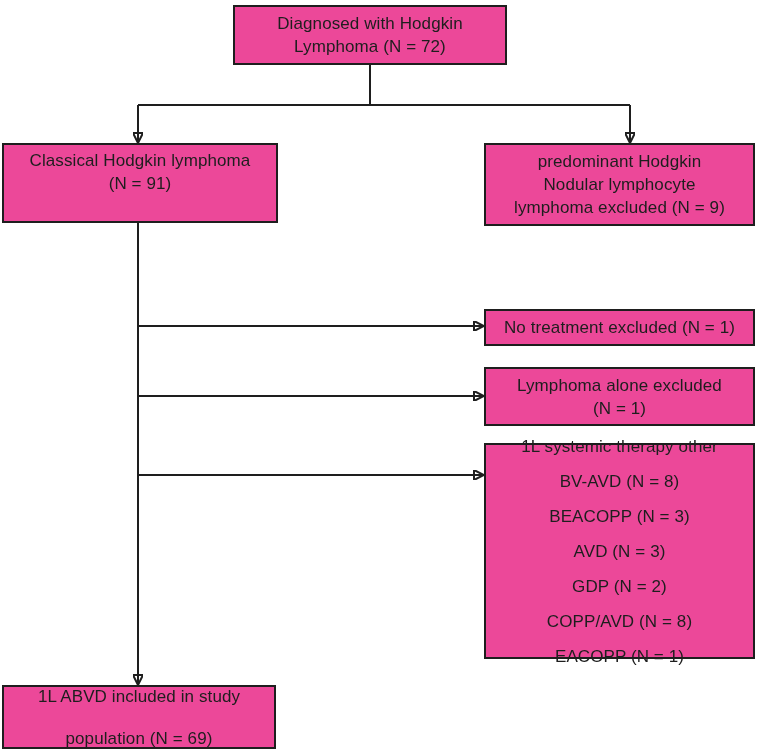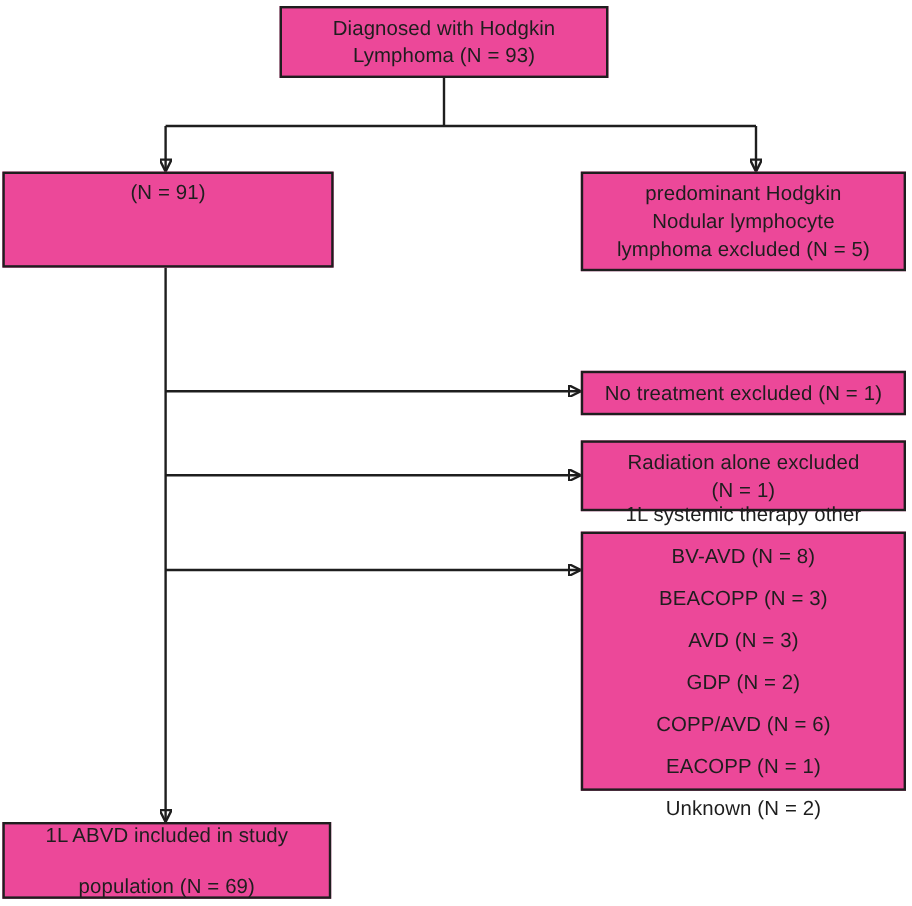--- a/index.html
+++ b/index.html
@@ -61,51 +61,51 @@
     <path d="M138,105 L138,143" marker-end="url(#arrow)"></path>
     <path d="M630,105 L630,143" marker-end="url(#arrow)"></path>
     <path d="M138,223 L138,685" marker-end="url(#arrow)"></path>
     <path d="M138,326 L484,326" marker-end="url(#arrow)"></path>
     <path d="M138,396 L484,396" marker-end="url(#arrow)"></path>
     <path d="M138,475 L484,475" marker-end="url(#arrow)"></path>
   </svg>
 
   <div class="box box-diagnosed">
       <div>Diagnosed with Hodgkin</div>
-      <div>Lymphoma (N = 93)</div>
+      <div>Lymphoma (N = 72)</div>
     </div>
 
   <div class="box box-classical top-aligned">
+      <div>Classical Hodgkin lymphoma</div>
       <div>(N = 91)</div>
     </div>
 
   <div class="box box-nodular">
       <div>predominant Hodgkin</div>
       <div>Nodular lymphocyte</div>
-      <div>lymphoma excluded (N = 5)</div>
+      <div>lymphoma excluded (N = 9)</div>
     </div>
 
   <div class="box box-no-treatment">
       <div>No treatment excluded (N = 1)</div>
     </div>
 
   <div class="box box-radiation">
-      <div>Radiation alone excluded</div>
+      <div>Lymphoma alone excluded</div>
       <div>(N = 1)</div>
     </div>
 
   <div class="box box-systemic">
       <div>1L systemic therapy other</div>
       <div>BV-AVD (N = 8)</div>
       <div>BEACOPP (N = 3)</div>
       <div>AVD (N = 3)</div>
       <div>GDP (N = 2)</div>
-      <div>COPP/AVD (N = 6)</div>
+      <div>COPP/AVD (N = 8)</div>
       <div>EACOPP (N = 1)</div>
-      <div>Unknown (N = 2)</div>
     </div>
 
   <div class="box box-study">
       <div>1L ABVD included in study</div>
       <div>population (N = 69)</div>
     </div>
 
 </div>
 
 </body></html>

